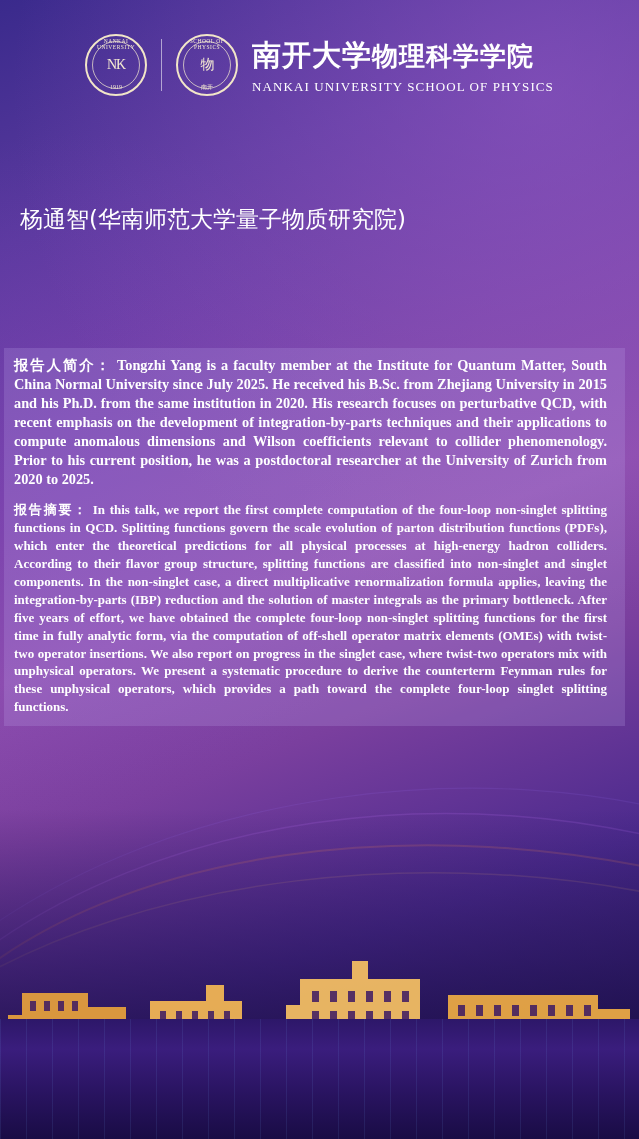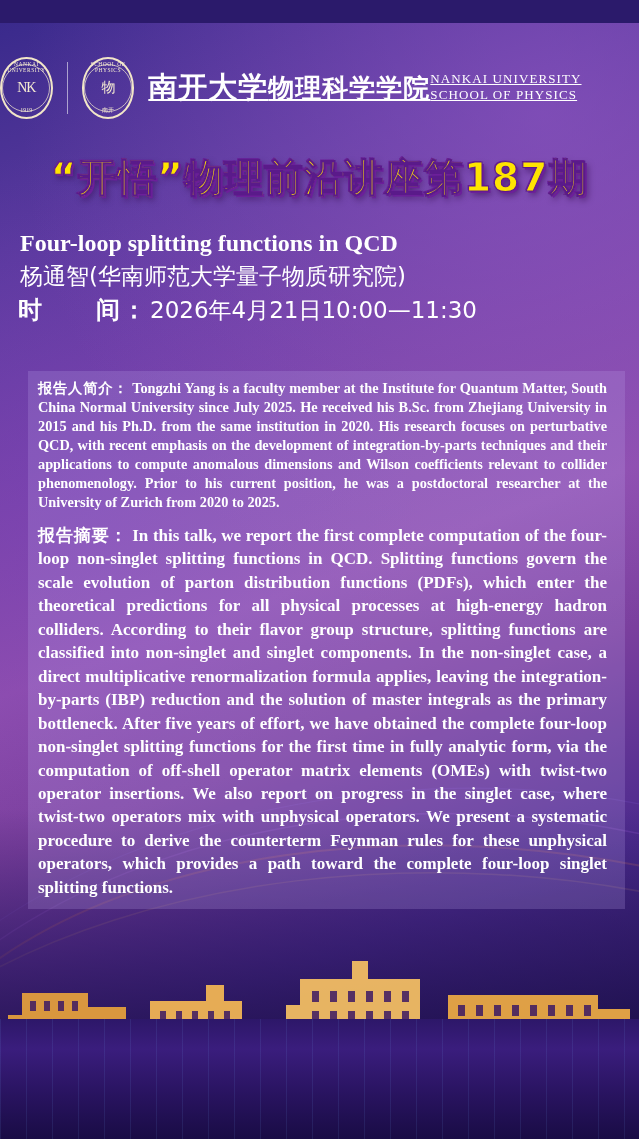--- a/index.html
+++ b/index.html
@@ -9,21 +9,20 @@
     background:#2b1a6b;
     position:relative;
   }
   .poster{
     position:absolute;inset:0;
     background:
       radial-gradient(circle at 85% 8%, rgba(150,90,200,0.55) 0%, rgba(150,90,200,0) 45%),
       radial-gradient(circle at 12% 42%, rgba(120,60,190,0.35) 0%, rgba(120,60,190,0) 40%),
       linear-gradient(160deg,#3a2a8c 0%, #5b3a9e 18%, #7b46a8 36%, #8f4fae 50%, #7a3f9e 62%, #4b2a8d 78%, #2a1a63 92%, #1d1250 100%);
     overflow:hidden;
-    margin-top:23px;
   }
   
   .swoosh{
     position:absolute;left:0;right:0;bottom:0;height:330px;
     background:
       radial-gradient(ellipse 120% 80% at 50% 130%, rgba(255,120,60,0.30) 0%, rgba(255,120,60,0) 60%),
       linear-gradient(180deg, rgba(40,20,90,0) 0%, rgba(35,18,85,0.55) 45%, rgba(20,10,60,0.95) 100%);
     pointer-events:none;
   }
   .arcs{position:absolute;left:0;right:0;bottom:150px;height:300px;pointer-events:none;opacity:.55;}
@@ -37,21 +36,21 @@
   }
   .city{position:absolute;left:0;right:0;bottom:78px;height:130px;pointer-events:none;}
 
   
   .header{position:absolute;top:34px;left:0;right:0;display:flex;justify-content:center;align-items:center;gap:14px;}
   .seal{width:62px;height:62px;border-radius:50%;border:2px solid #f2e6c8;display:flex;align-items:center;justify-content:center;color:#f6ecd2;font-size:7px;text-align:center;line-height:1.05;position:relative;box-sizing:border-box;}
   .seal .inner{width:46px;height:46px;border-radius:50%;border:1px solid rgba(246,236,210,.7);display:flex;align-items:center;justify-content:center;font-size:14px;letter-spacing:-1px;}
   .seal .top-txt{position:absolute;top:3px;left:0;right:0;font-size:5.5px;letter-spacing:.5px;}
   .seal .bot-txt{position:absolute;bottom:4px;left:0;right:0;font-size:6px;}
   .vline{width:1px;height:52px;background:rgba(255,255,255,.55);}
-  .uni-name{display:flex;flex-direction:row;justify-content:center;color:#fff;text-decoration:underline;}
+  .uni-name{display:flex;flex-direction:column;justify-content:center;color:#fff;}
   .uni-cn{font-size:26px;font-weight:bold;letter-spacing:1px;white-space:nowrap;font-family:"DejaVu Sans",sans-serif;}
   .uni-cn .big{font-size:29px;}
   .uni-en{font-size:13px;letter-spacing:1.1px;margin-top:3px;font-family:"Liberation Serif",serif;}
 
   
   .title{
     position:absolute;top:128px;left:0;right:0;text-align:center;
     font-family:"DejaVu Sans",sans-serif;
     font-size:39px;font-weight:bold;letter-spacing:1px;
     color:#ffe400;
@@ -64,29 +63,29 @@
 
   
   .info{position:absolute;top:203px;left:18px;right:18px;color:#fff;}
   .info-row{display:flex;align-items:baseline;font-size:24px;line-height:1.42;white-space:nowrap;}
   .info-label{font-family:"DejaVu Sans",sans-serif;font-weight:600;letter-spacing:2px;flex:0 0 auto;}
   .info-val{font-family:"Liberation Serif",serif;font-weight:600;margin-left:2px;}
   .info-val.cn{font-family:"DejaVu Sans",sans-serif;font-weight:400;font-size:23px;}
 
   
   .panel{
-    position:absolute;top:348px;left:28px;right:14px;
+    position:absolute;top:348px;left:4px;right:14px;
     background:rgba(190,170,235,0.22);
     padding:8px 18px 10px 10px;
     box-sizing:border-box;
   }
   .para{color:#fff;font-size:14.3px;line-height:1.33;text-align:justify;margin:0 0 12px 0;font-family:"Liberation Serif",serif;font-weight:bold;}
   .para:last-child{margin-bottom:0;}
   .para .lead{font-family:"DejaVu Sans",sans-serif;font-weight:bold;letter-spacing:.5px;}
-  .para.abstract{font-size:17px;line-height:1.38;}
+  .para.abstract{font-size:13px;line-height:1.38;}
 </style>
 </head>
 <body>
 
 <div class="poster">
 
   <svg class="arcs" viewBox="0 0 639 300" preserveAspectRatio="none">
     <path d="M-40,300 C120,160 420,120 700,190" fill="none" stroke="rgba(255,140,80,0.35)" stroke-width="2"></path>
     <path d="M-40,300 C140,190 430,150 700,215" fill="none" stroke="rgba(255,190,120,0.28)" stroke-width="1.5"></path>
     <path d="M-40,280 C160,120 460,90 700,160" fill="none" stroke="rgba(200,120,255,0.30)" stroke-width="1.5"></path>
@@ -185,32 +184,26 @@
       <div class="bot-txt">南开</div>
     </div>
     <div class="uni-name">
       <div class="uni-cn">
         <span class="big">南开大学</span><span>物理科学学院</span>
       </div>
       <div class="uni-en">NANKAI UNIVERSITY SCHOOL OF PHYSICS</div>
     </div>
   </div>
 
-  <div class="title">“开悟”物理前沿讲座第187期</div>
 
   <div class="info">
     <div class="info-row">
-      <span class="info-val">Four-loop splitting functions in QCD</span>
     </div>
     <div class="info-row">
       <span class="info-val cn">杨通智(华南师范大学量子物质研究院)</span>
-    </div>
-    <div class="info-row">
-      <span class="info-label">时　　间：</span>
-      <span class="info-val cn">2026年4月21日10:00—11:30</span>
     </div>
   </div>
 
   <div class="panel">
     <p class="para">
       <span class="lead">报告人简介：</span><span> Tongzhi Yang is a faculty member at the Institute for Quantum Matter, South China Normal University since July 2025. He received his B.Sc. from Zhejiang University in 2015 and his Ph.D. from the same institution in 2020. His research focuses on perturbative QCD, with recent emphasis on the development of integration-by-parts techniques and their applications to compute anomalous dimensions and Wilson coefficients relevant to collider phenomenology. Prior to his current position, he was a postdoctoral researcher at the University of Zurich from 2020 to 2025.</span>
     </p>
     <p class="para abstract">
       <span class="lead">报告摘要：</span><span> In this talk, we report the first complete computation of the four-loop non-singlet splitting functions in QCD. Splitting functions govern the scale evolution of parton distribution functions (PDFs), which enter the theoretical predictions for all physical processes at high-energy hadron colliders. According to their flavor group structure, splitting functions are classified into non-singlet and singlet components. In the non-singlet case, a direct multiplicative renormalization formula applies, leaving the integration-by-parts (IBP) reduction and the solution of master integrals as the primary bottleneck. After five years of effort, we have obtained the complete four-loop non-singlet splitting functions for the first time in fully analytic form, via the computation of off-shell operator matrix elements (OMEs) with twist-two operator insertions. We also report on progress in the singlet case, where twist-two operators mix with unphysical operators. We present a systematic procedure to derive the counterterm Feynman rules for these unphysical operators, which provides a path toward the complete four-loop singlet splitting functions.</span>
     </p>

